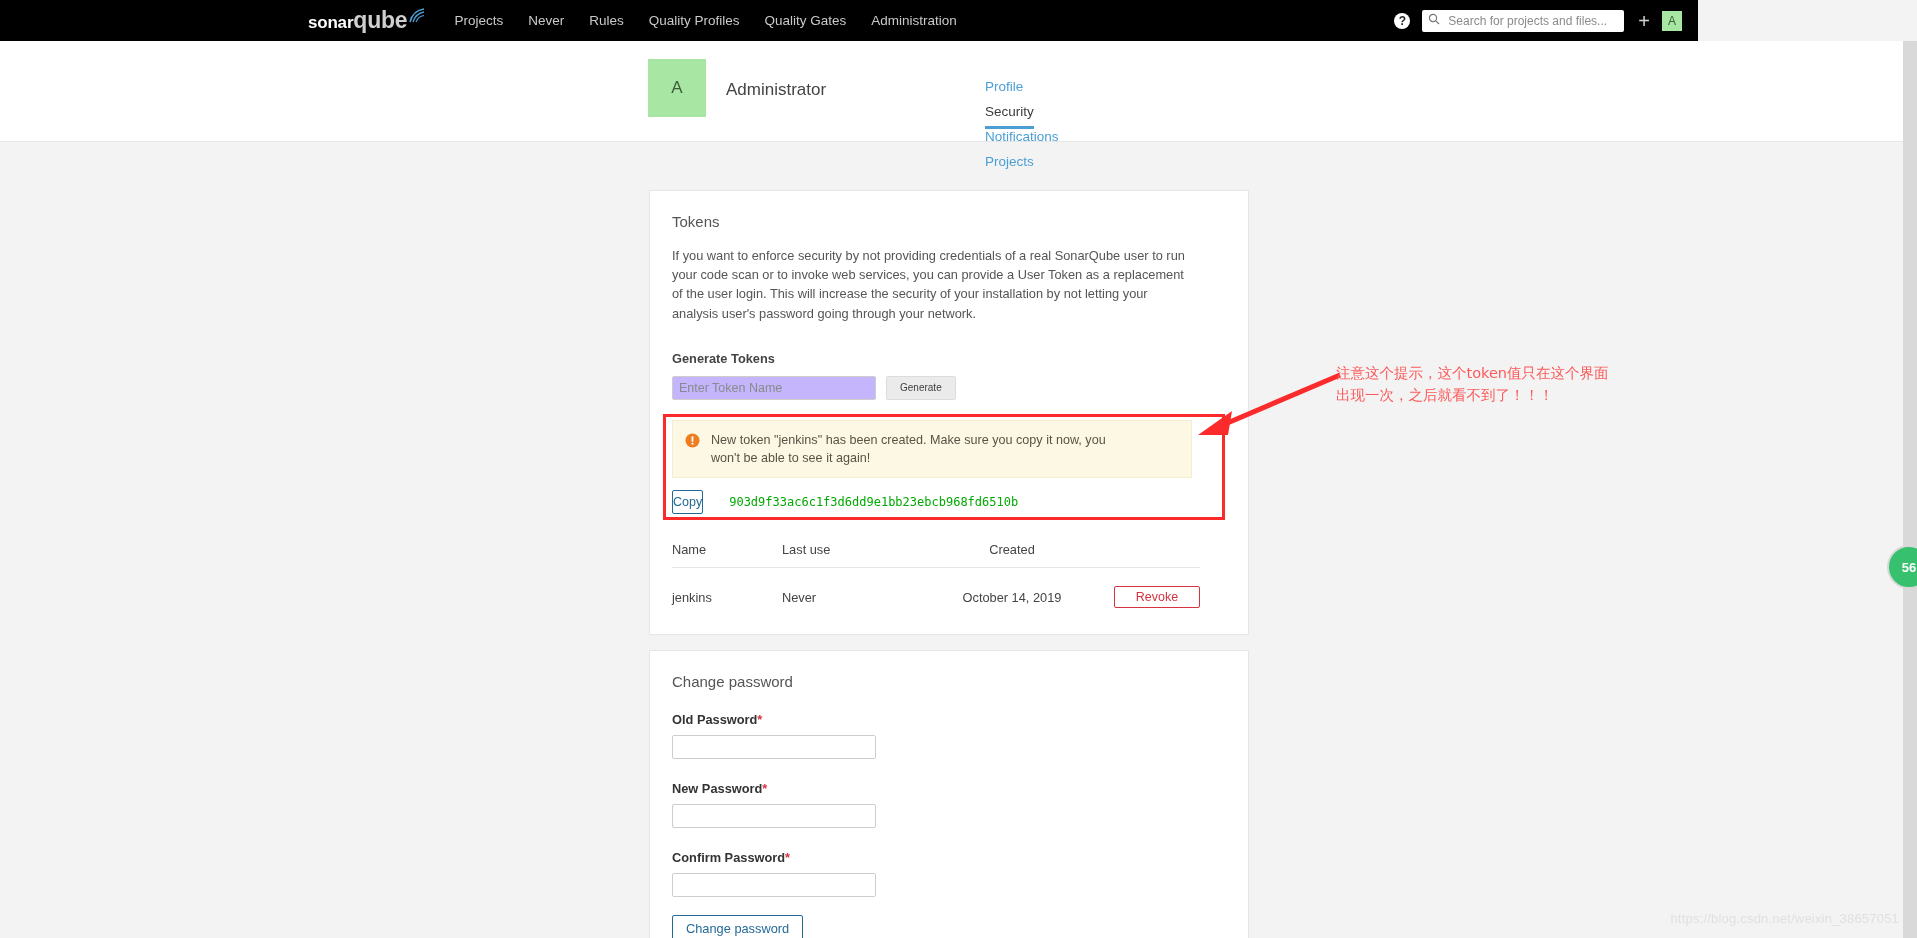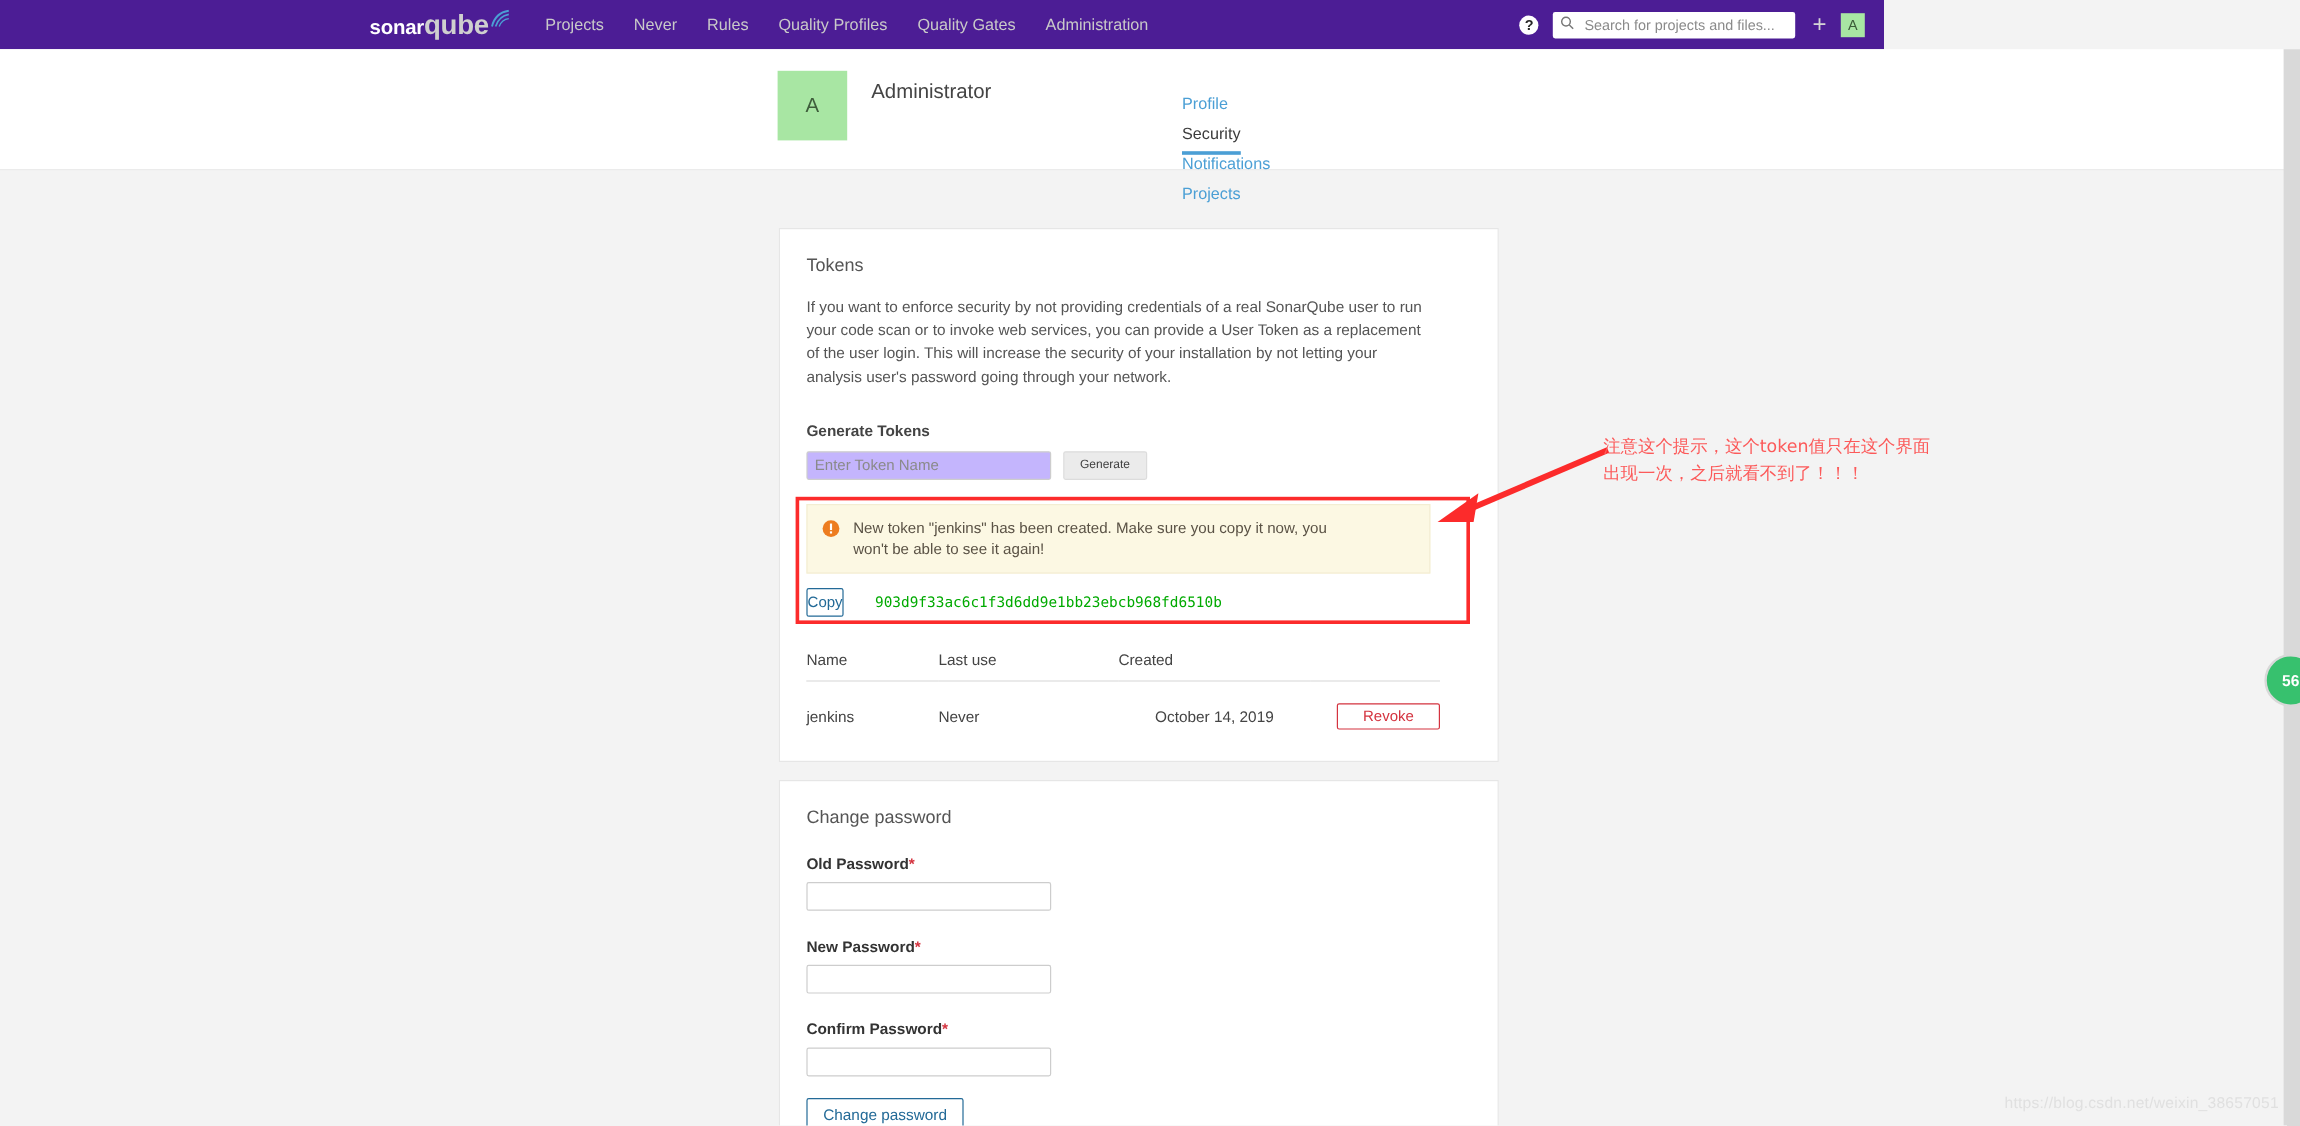--- a/index.html
+++ b/index.html
@@ -6,22 +6,22 @@
   body{
     width:1917px;height:938px;overflow:hidden;
     background:#f3f3f3;
     font-family:"Liberation Sans","DejaVu Sans",sans-serif;
     font-size:13px;color:#444;
     position:relative;
   }
 
   
   .navbar{
-    position:absolute;left:0;top:0;width:1570px;height:41px;
-    background:#4c1d95;
+    position:absolute;left:0;top:0;width:1698px;height:41px;
+    background:#000000;
     display:flex;align-items:center;
   }
   .nav-left{display:flex;align-items:center;margin-left:308px;}
   .logo{
     display:flex;align-items:baseline;
     margin-right:28px;position:relative;
   }
   .logo .l1{color:#ffffff;font-weight:bold;font-size:17px;letter-spacing:-0.2px;}
   .logo .l2{color:#cfcfcf;font-weight:bold;font-size:23px;letter-spacing:-0.2px;}
   .logo .wave{margin-left:1px;position:relative;top:-4px;}
@@ -67,21 +67,21 @@
     position:absolute;left:0;top:41px;width:1917px;height:100px;
     background:#ffffff;border-bottom:1px solid #e6e6e6;
   }
   .avatar-big{
     position:absolute;left:648px;top:18px;
     width:58px;height:58px;background:#a8e6a3;color:#3e5d3b;
     display:flex;align-items:center;justify-content:center;
     font-size:17px;
   }
   .user-name{
-    position:absolute;left:726px;top:26px;
+    position:absolute;left:726px;top:39px;
     font-size:17px;color:#444;
   }
   .tabs{
     position:absolute;left:985px;top:38px;display:flex;align-items:flex-start;flex-direction:column;
   }
   .tab{
     font-size:13.5px;color:#4b9fd5;margin-right:26px;
     padding-bottom:7px;cursor:pointer;border-bottom:3px solid transparent;
   }
   .tab.active{color:#3c3c3c;border-bottom:3px solid #4b9fd5;}
@@ -139,21 +139,21 @@
     font-family:"DejaVu Sans Mono","Liberation Mono",monospace;
   }
 
   table.tokens{
     margin:28px 0 0 22px;width:528px;border-collapse:collapse;
   }
   table.tokens th{
     font-size:12.8px;font-weight:normal;color:#444;text-align:left;
     padding:0 0 10px 0;border-bottom:1px solid #e6e6e6;
   }
-  table.tokens th.c-created{}
+  table.tokens th.c-created{text-align:center;}
   table.tokens td{
     font-size:12.8px;color:#444;padding:18px 0 0 0;vertical-align:middle;
   }
   table.tokens td.c-created{text-align:center;}
   table.tokens td.c-action{text-align:right;}
   .btn-revoke{
     width:86px;height:22px;background:#fff;border:1px solid #d4333f;
     border-radius:2px;color:#d4333f;font-size:12.5px;cursor:pointer;
     font-family:"Liberation Sans","DejaVu Sans",sans-serif;
   }

